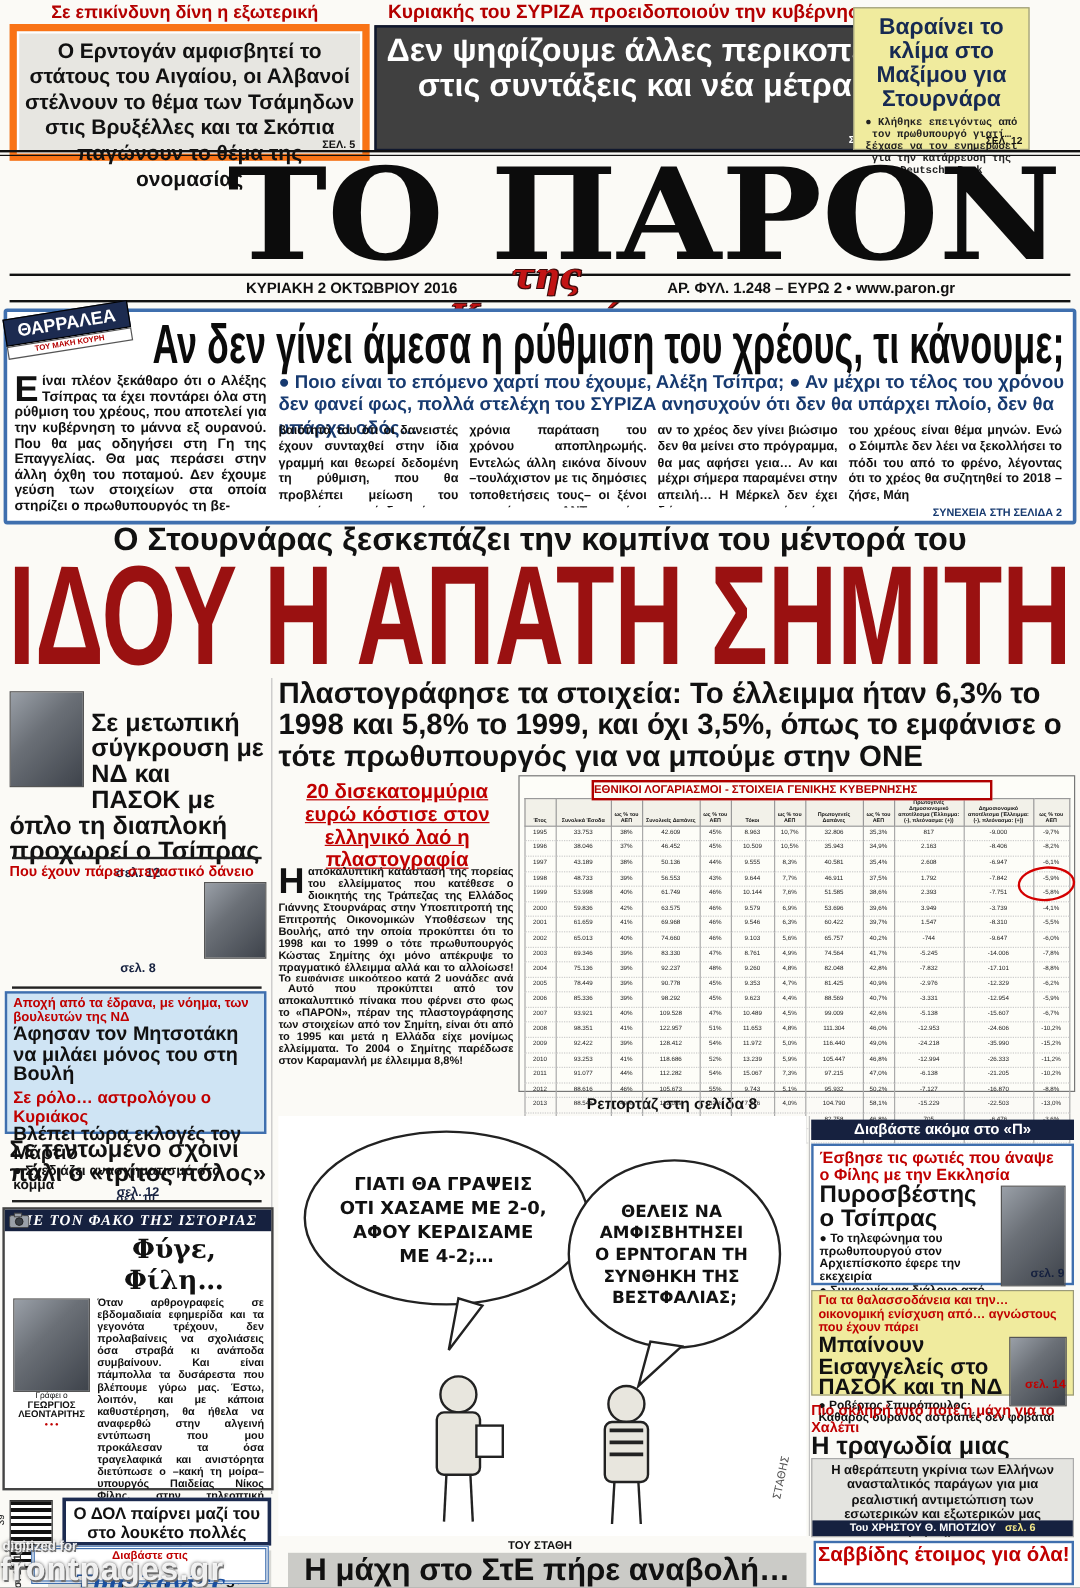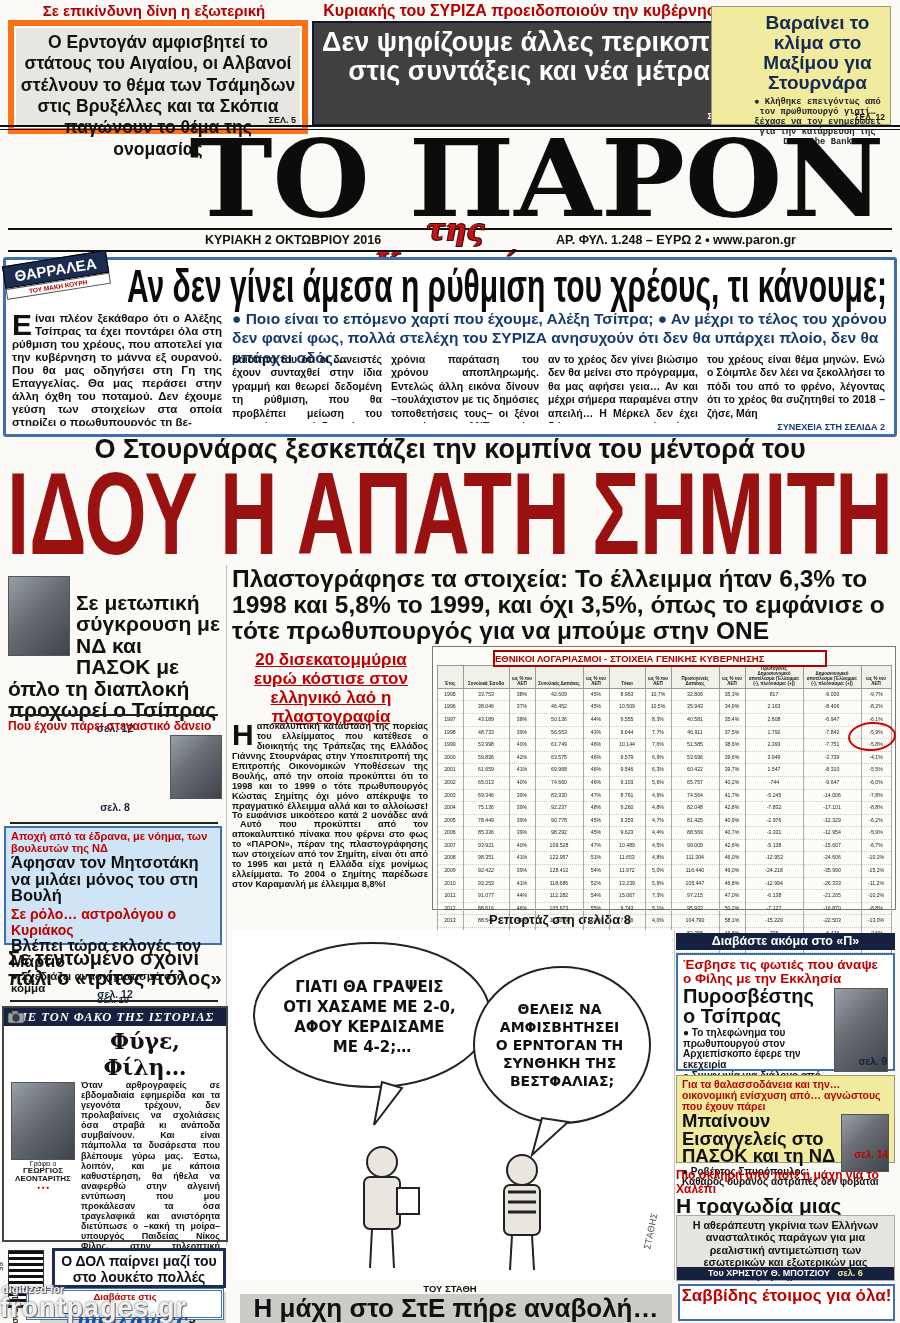--- a/index.html
+++ b/index.html
@@ -59,21 +59,21 @@
     <div class="ctr b" style="font-size:17.5px;line-height:1.22;padding:6px 6px 0 6px;">Ο Ερντογάν αμφισβητεί το στάτους του Αιγαίου, οι Αλβανοί στέλνουν το θέμα των Τσάμηδων στις Βρυξέλλες και τα Σκόπια παγώνουν το θέμα της ονομασίας</div>
     <div class="abs b" style="right:6px;bottom:3px;font-size:9px;">ΣΕΛ. 5</div>
   </div>
 
   <div class="abs kicker-top" style="left:312px;top:2px;width:432px;font-size:16px;">Κυριακής του ΣΥΡΙΖΑ προειδοποιούν την κυβέρνηση:</div>
   <div class="abs navybox" style="left:312px;top:21px;width:430px;height:101px;">
     <div class="ctr b" style="font-size:27px;line-height:1.08;padding-top:5px;">Δεν ψηφίζουμε άλλες περικοπές στις συντάξεις και νέα μέτρα</div>
     <div class="abs b" style="right:6px;bottom:3px;font-size:8.5px;">ΣΕΛ. 12</div>
   </div>
 
-  <div class="abs yellowbox" style="left:711px;top:6px;width:145px;height:117px;padding-left:33px;">
+  <div class="abs yellowbox" style="left:711px;top:6px;width:145px;height:117px;">
     <div class="ctr b navy" style="font-size:19px;line-height:1.05;padding-top:6px;">Βαραίνει το κλίμα στο Μαξίμου για Στουρνάρα</div>
     <div class="ctr b" style="font-size:8.8px;line-height:1.15;padding:4px 4px 0 4px;color:#222;font-family:Liberation Mono, monospace;">● Κλήθηκε επειγόντως από τον πρωθυπουργό γιατί… ξέχασε να τον ενημερώσει για την κατάρρευση της Deutsche Bank</div>
     <div class="abs b" style="right:5px;bottom:2px;font-size:8.5px;">ΣΕΛ. 12</div>
   </div>
 
   <div class="abs rule" style="left:0;top:125px;width:900px;height:2px;"></div>
   <div class="abs rule" style="left:0;top:129px;width:900px;height:1px;"></div>
 
   <svg class="abs" style="left:185px;top:132px;" width="705" height="95">
     <g transform="scale(1,1.08)">

